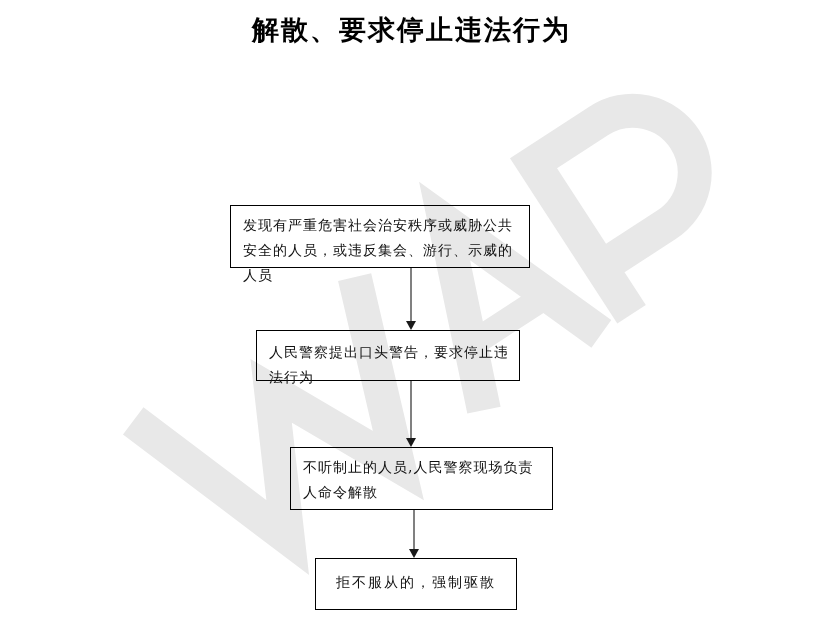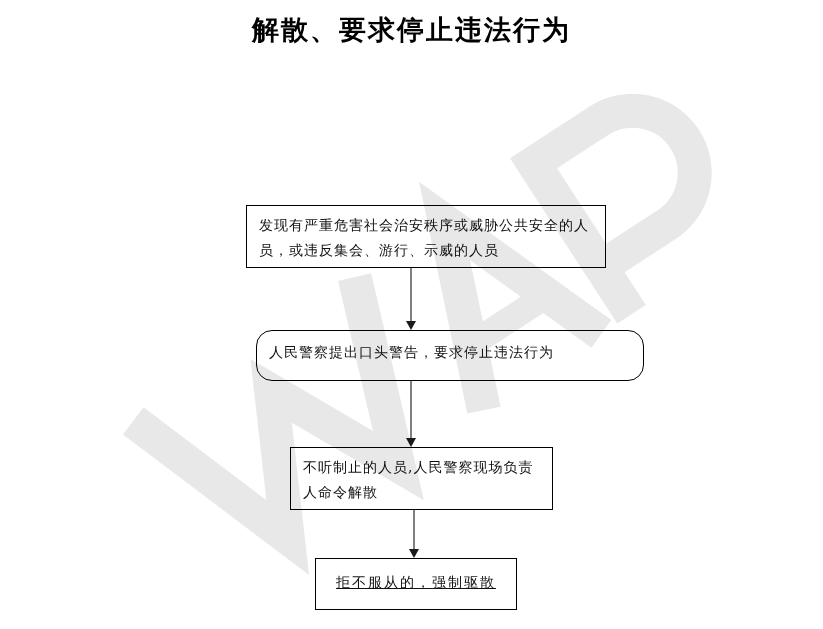--- a/index.html
+++ b/index.html
@@ -62,25 +62,24 @@
     color: #111111;
     letter-spacing: 1px;
     text-align: left;
     white-space: pre-wrap;
   }
   .flow-box.center .box-text {
     left: 0;
     right: 0;
     text-align: center;
     letter-spacing: 2px;
-    text-decoration: underline;
   }
 
-  #box-1 { left: 246px; top: 205px; width: 360px; height: 63px; }
-  #box-2 { left: 256px; top: 330px; width: 388px; height: 51px; border-radius: 16px; }
+  #box-1 { left: 230px; top: 205px; width: 300px; height: 63px; }
+  #box-2 { left: 256px; top: 330px; width: 264px; height: 51px; }
   #box-3 { left: 290px; top: 447px; width: 263px; height: 63px; }
   #box-4 { left: 315px; top: 558px; width: 202px; height: 52px; }
 
   #box-2 .box-text { top: 9px; }
   #box-4 .box-text { top: 11px; }
 
   
   .connector {
     position: absolute;
     z-index: 1;

